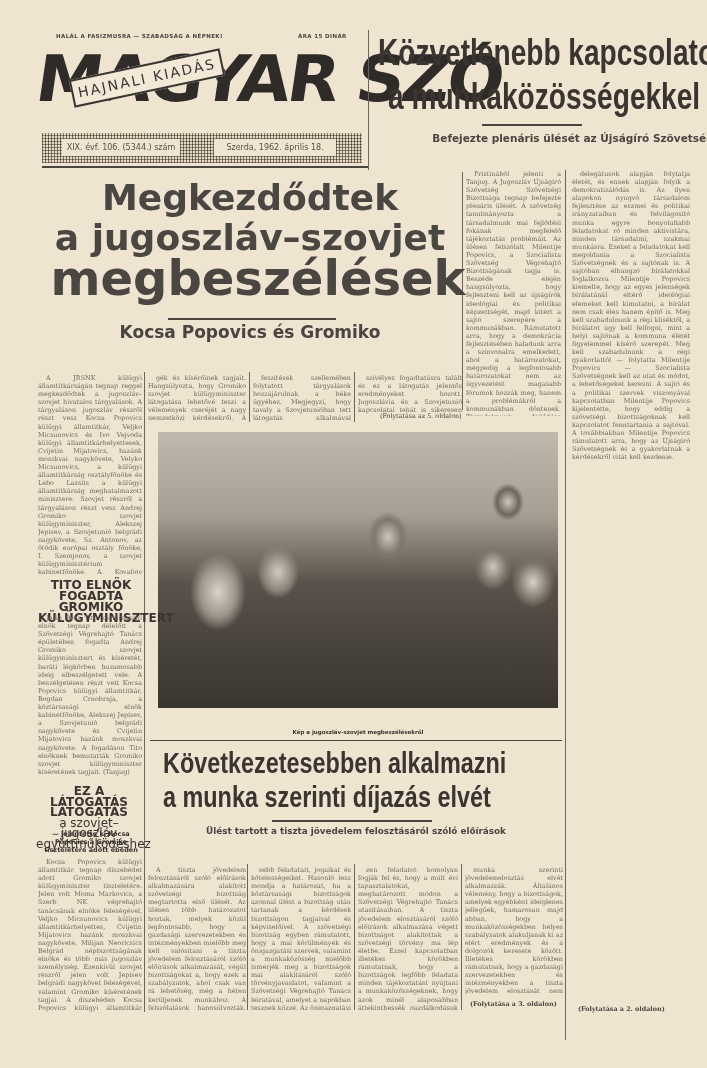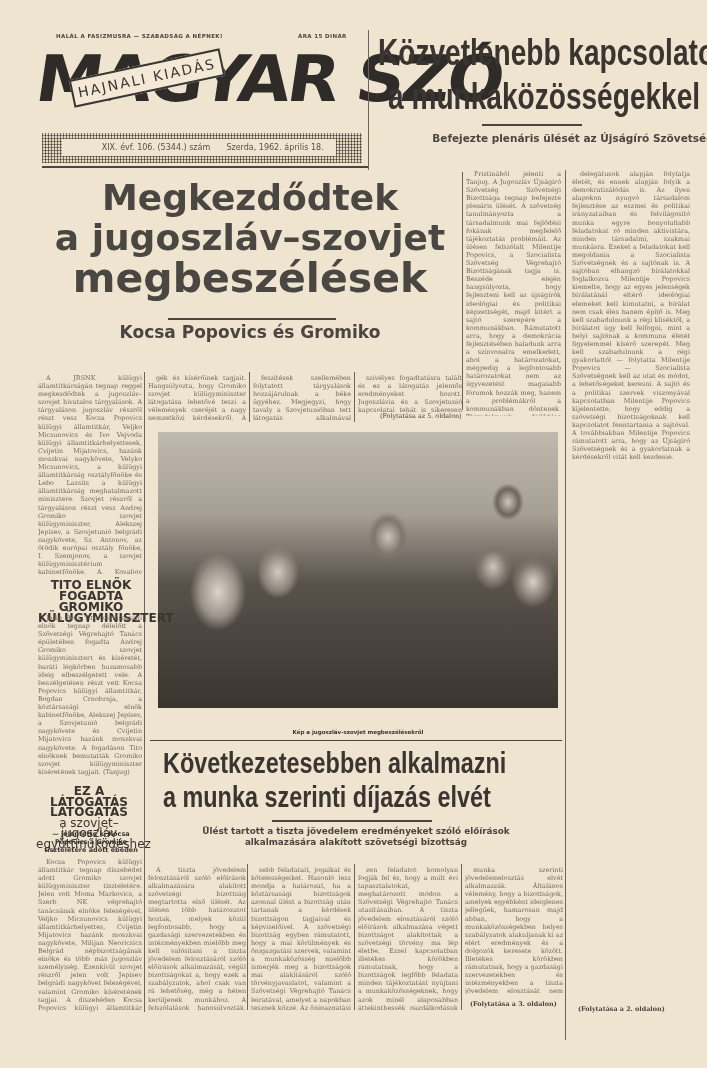--- a/index.html
+++ b/index.html
@@ -29,41 +29,41 @@
   .caption{font-family:"DejaVu Sans",sans-serif;font-size:5.5px;font-weight:bold;color:#3a3530;text-align:center;}
 </style>
 </head>
 <body>
 
 <div class="abs topline" style="left:56px;top:33px;">HALÁL A FASIZMUSRA — SZABADSÁG A NÉPNEK!</div>
 <div class="abs topline" style="left:298px;top:33px;">ÁRA 15 DINÁR</div>
 <div class="abs mast">MAGYAR SZÓ</div>
 <div class="abs stamp">HAJNALI KIADÁS</div>
 <div class="abs bar">
-  <div class="abs barbox" style="left:20px;width:118px;padding-left:35px;">XIX. évf. 106. (5344.) szám</div>
+  <div class="abs barbox" style="left:20px;width:118px;">XIX. évf. 106. (5344.) szám</div>
   <div class="abs barbox" style="left:172px;width:122px;">Szerda, 1962. április 18.</div>
 </div>
 <div class="abs hr" style="left:42px;top:166px;width:326px;height:2px;"></div>
 
 <div class="abs vr" style="left:368px;top:30px;height:140px;"></div>
 <div class="abs h-cond" style="left:378px;top:32px;font-size:36px;line-height:42px;transform:scaleX(.78);white-space:nowrap;">Közvetlenebb kapcsolatot</div>
 <div class="abs h-cond" style="left:388px;top:76px;font-size:36px;line-height:42px;transform:scaleX(.78);white-space:nowrap;">a munkaközösségekkel</div>
 <div class="abs hr" style="left:482px;top:124px;width:100px;height:2px;"></div>
 <div class="abs sub" style="left:368px;top:132px;width:340px;font-size:10.5px;line-height:13px;padding-left:35px;">
   <div>Befejezte plenáris ülését az Újságíró Szövetség</div>
 </div>
 <div class="abs vr" style="left:462px;top:172px;height:238px;"></div>
 <div class="abs col" style="left:466px;top:170px;width:95px;height:246px;">Pristinából jelenti a Tanjug. A Jugoszláv Újságíró Szövetség Szövetségi Bizottsága tegnap befejezte plenáris ülését. A szövetség tanulmányozta a társadalmunk mai fejlődési fokának megfelelő tájékoztatás problémáit. Az ülésen felszólalt Milentije Popovics, a Szocialista Szövetség Végrehajtó Bizottságának tagja is. Beszéde elején hangsúlyozta, hogy fejleszteni kell az újságírók ideológiai és politikai képzettségét, majd kitért a sajtó szerepére a kommunákban. Rámutatott arra, hogy a demokrácia fejlesztésében haladunk arra a színvonalra emelkedett, ahol a határozatokat, mégpedig a legfontosabb határozatokat nem az ügyvezetést magasabb fórumok hozzák meg, hanem a problémákról a kommunákban döntenek. Társadalmunk fejlődése rendkívül sokoldalú, dinamikus, és ez a fejlődés fellendülésben is tükröződik. Társadalmunk az önigazgatás, a jövedelemelosztás alapján folyik.</div>
 <div class="abs vr" style="left:565px;top:170px;height:870px;"></div>
 <div class="abs col" style="left:572px;top:170px;width:118px;height:832px;">delegátusok alapján folytatja életét, és ennek alapján folyik a demokratizálódás is. Az ilyen alapokon nyugvó társadalom fejlesztése az eszmei és politikai irányzataiban és felvilágosító munka egyre bonyolultabb feladatokat ró minden aktivistára, minden társadalmi, szakmai munkásra. Ezeket a feladatokat kell megoldania a Szocialista Szövetségnek és a sajtónak is. A sajtóban elhangzó bírálatokkal foglalkozva Milentije Popovics kiemelte, hogy az egyes jelenségek bírálatánál eltérő ideológiai elemeket kell kimutatni, a bírálat nem csak éles hanem építő is. Meg kell szabadulnunk a régi kliséktől, a bírálatot úgy kell felfogni, mint a helyi sajtónak a kommuna életét figyelemmel kísérő szerepét. Meg kell szabadulnunk a régi gyakorlattól — folytatta Milentije Popovics — Szocialista Szövetségnek kell az utat és módot, a lehetőségeket keresni. A sajtó és a politikai szervek viszonyával kapcsolatban Milentije Popovics kijelentette, hogy eddig a szövetségi bizottságoknak kell kapcsolatot fenntartania a sajtóval. A továbbiakban Milentije Popovics rámutatott arra, hogy az Újságíró Szövetségnek és a gyakorlatnak a kérdésekről vitát kell kezdenie.</div>
 <div class="abs col" style="left:578px;top:1005px;width:110px;height:12px;font-weight:bold;color:#4a4540;text-indent:0;">(Folytatása a 2. oldalon)</div>
 
 <div class="abs h-round" style="left:40px;top:178px;width:420px;font-size:36px;line-height:40px;">Megkezdődtek</div>
 <div class="abs h-round" style="left:40px;top:218px;width:420px;font-size:36px;line-height:40px;">a jugoszláv–szovjet</div>
-<div class="abs h-round" style="left:40px;top:258px;width:420px;font-size:41px;line-height:40px;">megbeszélések</div>
+<div class="abs h-round" style="left:48px;top:258px;width:420px;font-size:48px;line-height:40px;">megbeszélések</div>
 <div class="abs hr" style="left:168px;top:318px;width:168px;height:2px;"></div>
 <div class="abs sub" style="left:40px;top:322px;width:420px;font-size:17px;line-height:20px;">
   <div>Kocsa Popovics és Gromiko</div>
 </div>
 
 <div class="abs col" style="left:38px;top:374px;width:104px;height:200px;">A JRSNK külügyi államtitkárságán tegnap reggel megkezdődtek a jugoszláv–szovjet hivatalos tárgyalások. A tárgyaláson jugoszláv részről részt vesz Kocsa Popovics külügyi államtitkár, Veljko Micsunovics és Ivo Vejvoda külügyi államtitkárhelyettesek, Cvijetin Mijatovics, hazánk moszkvai nagykövete, Velyko Micsunovics, a külügyi államtitkárság osztályfőnöke és Lebo Lazsits a külügyi államtitkárság meghatalmazott minisztere. Szovjet részről a tárgyaláson részt vesz Andrej Gromiko szovjet külügyminiszter, Alekszej Jepisev, a Szovjetunió belgrádi nagykövete, Sz. Antonov, az ötödik európai osztály főnöke, I. Szemjonov, a szovjet külügyminisztérium kabinetfőnöke, A. Kovaljov miniszteri tanácsos és J. Gorbunov külügyminisztériumi titkár.</div>
 <div class="abs vr" style="left:144px;top:372px;height:640px;"></div>
 <div class="abs col" style="left:148px;top:374px;width:98px;height:48px;">gék és kísérőinek tagjait. Hangsúlyozta, hogy Gromiko szovjet külügyminiszter látogatása lehetővé teszi a vélemények cseréjét a nagy nemzetközi kérdésekről. A közös erő-</div>
 <div class="abs vr" style="left:249px;top:372px;height:50px;"></div>
 <div class="abs col" style="left:253px;top:374px;width:98px;height:48px;">feszítések szellemében folytatott tárgyalások hozzájárulnak a béke ügyéhez. Megjegyzi, hogy tavaly a Szovjetunióban tett látogatás alkalmával mindenütt</div>
@@ -88,22 +88,21 @@
   <div style="font-weight:normal;">a szovjet–jugoszláv</div>
   <div style="font-weight:normal;">együttműködéshez</div>
 </div>
 <div class="abs box-head" style="left:38px;top:830px;width:106px;font-size:6.5px;line-height:8px;">— jelentette ki Kocsa Popovics a Gromiko tiszteletére adott ebéden</div>
 <div class="abs col" style="left:38px;top:858px;width:104px;height:154px;">Kocsa Popovics külügyi államtitkár tegnap díszebédet adott Gromiko szovjet külügyminiszter tiszteletére. Jelen volt Moma Markovics, a Szerb NK végrehajtó tanácsának elnöke feleségével, Veljko Micsunovics külügyi államtitkárhelyettes, Cvijetin Mijatovics hazánk moszkvai nagykövete, Milijan Neoricsics Belgrád népbizottságának elnöke és több más jugoszláv személyiség. Ezenkívül szovjet részről jelen volt Jepisev belgrádi nagykövet feleségével, valamint Gromiko kíséretének tagjai. A díszebéden Kocsa Popovics külügyi államtitkár felköszöntötte vendégeit, feleségét.</div>
 
 <div class="abs h-cond" style="left:163px;top:746px;font-size:30px;line-height:33px;transform:scaleX(.78);white-space:nowrap;">Következetesebben alkalmazni</div>
 <div class="abs h-cond" style="left:163px;top:780px;font-size:30px;line-height:33px;transform:scaleX(.78);white-space:nowrap;">a munka szerinti díjazás elvét</div>
 <div class="abs hr" style="left:272px;top:820px;width:160px;height:2px;"></div>
 <div class="abs sub" style="left:150px;top:826px;width:412px;font-size:8.8px;line-height:11px;">
-  <div>Ülést tartott a tiszta jövedelem eredményeket szóló előírások</div>
-  <div>alkalmazására alakított szövetségi bizottság</div>
+  <div>Ülést tartott a tiszta jövedelem felosztásáról szóló előírások</div>
 </div>
 <div class="abs col" style="left:148px;top:866px;width:98px;height:144px;">A tiszta jövedelem felosztásáról szóló előírások alkalmazására alakított szövetségi bizottság megtartotta első ülését. Az ülésen több határozatot hoztak, melyek közül legfontosabb, hogy a gazdasági szervezetekben és intézményekben mielőbb meg kell valósítani a tiszta jövedelem felosztásáról szóló előírások alkalmazását, végül bizottságokat a, hogy ezek a szabályzatok, ahol csak van rá lehetőség, még a héten kerüljenek munkához. A felszólalások hangsúlyozták, hogy mi sürgős feladata, hogy mielőbb megismertessék a bizottság legfontosabb</div>
 <div class="abs vr" style="left:247px;top:864px;height:146px;"></div>
 <div class="abs col" style="left:251px;top:866px;width:100px;height:144px;">sebb feladatait, jogaikat és kötelességeiket. Hasonló lesz mondja a határozat, ha a köztársasági bizottságok azonnal ülést a bizottság után tartanak a kérdések bizottságon tagjaival és képviselőivel. A szövetségi bizottság egyben rámutatott, hogy a mai körülmények és önigazgatási szervek, valamint a munkaközösség mielőbb ismerjék meg a bizottságok mai alakításáról szóló törvényjavaslatot, valamint a Szövetségi Végrehajtó Tanács leiratával, amelyet a napokban tesznek közzé. Az önigazgatási szerveknek javasolják, hogy e-</div>
 <div class="abs vr" style="left:354px;top:864px;height:146px;"></div>
 <div class="abs col" style="left:358px;top:866px;width:100px;height:144px;">zen feladatot komolyan fogják fel és, hogy a múlt évi tapasztalatokat, meghatározott módon a Szövetségi Végrehajtó Tanács utasításaiban. A tiszta jövedelem elosztásáról szóló előírások alkalmazása végett bizottságot alakítottak a szövetségi törvény ma lép életbe. Ezzel kapcsolatban illetékes körökben rámutatnak, hogy a bizottságok legfőbb feladata minden tájékoztatást nyújtani a munkaközösségeknek, hogy azok minél alaposabban áttekinthessék gazdálkodásuk eredményeit, továbbá, hogy a tiszta jövedelem felosztásában a</div>
 <div class="abs vr" style="left:461px;top:864px;height:146px;"></div>
 <div class="abs col" style="left:465px;top:866px;width:98px;height:128px;">munka szerinti jövedelemelosztás elvét alkalmazzák. Általános vélemény, hogy a bizottságok, amelyek egyébként ideiglenes jellegűek, hamarosan majd abban, hogy a munkaközösségekben helyes szabályzatok alakuljanak ki az elért eredmények és a dolgozók keresete között. Illetékes körökben rámutatnak, hogy a gazdasági szervezetekben és intézményekben a tiszta jövedelem elosztását nem lehet szabad kiegészítési akciónak tekinteni, hanem mint állandó és távlatbeli tevékenységet, amelyek megvalósítása.</div>
 <div class="abs col" style="left:470px;top:1000px;width:92px;height:10px;text-indent:0;font-weight:bold;color:#4a4540;">(Folytatása a 3. oldalon)</div>
 

